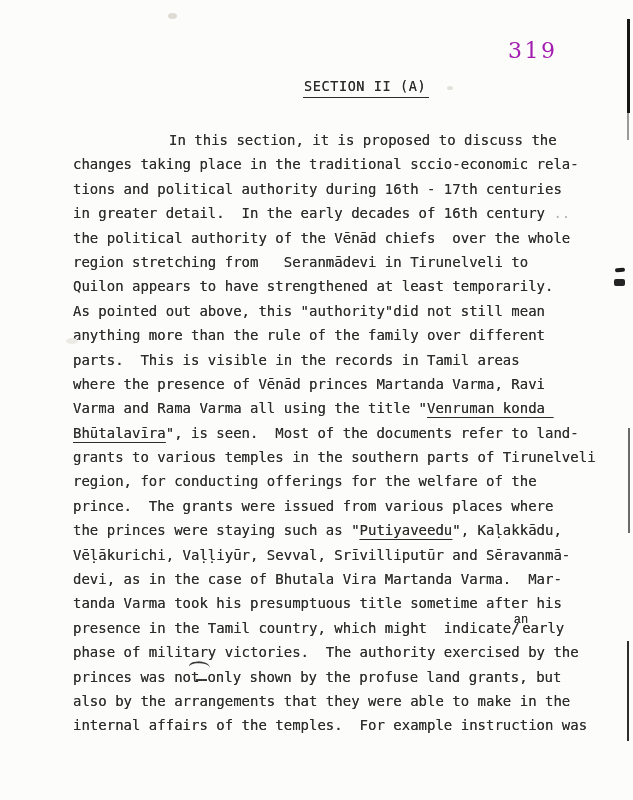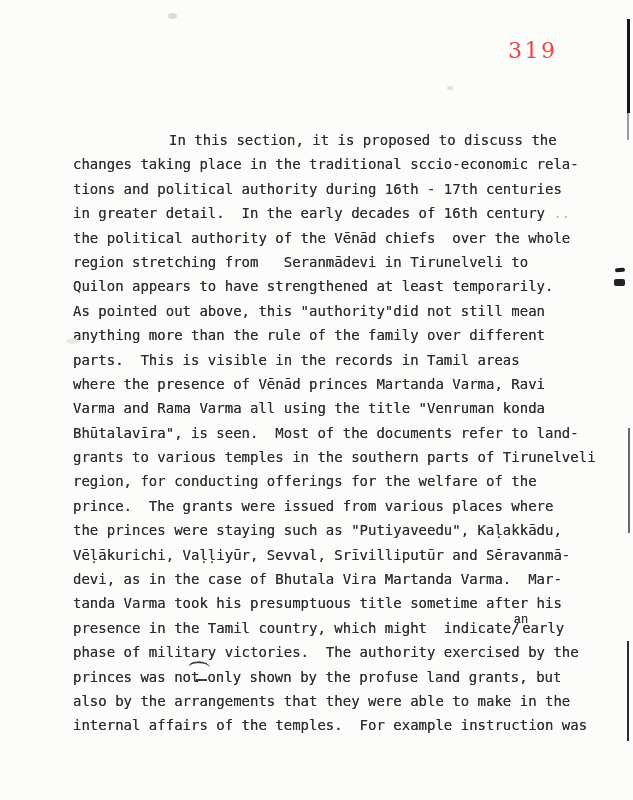--- a/index.html
+++ b/index.html
@@ -9,40 +9,41 @@
     font-family:"DejaVu Sans Mono","Liberation Mono",monospace;
   }
   .page {
     position:relative; width:633px; height:800px;
     background:#fcfcfa;
   }
   
   .folio {
     position:absolute; left:508px; top:38px;
     font-family:"DejaVu Serif","Liberation Serif",serif;
-    font-size:22px; letter-spacing:2.5px; color:#ef4444;
+    font-size:22px; letter-spacing:2.5px; color:#a21caf;
   }
   
   .heading {
     position:absolute; left:303px; top:78px;
     font-size:13.5px; letter-spacing:0.6px; color:#2a2a2a;
     padding:0 3px 3px 1px;
     border-bottom:1.7px solid #2c2c2c;
     text-shadow:0 0 0.4px rgba(40,40,40,0.8);
   }
   
   .body-text {
     position:absolute; left:73px; top:128px;
     font-size:14px; line-height:24.4px; color:#2d2d2d;
     white-space:pre;
     text-shadow:0 0 0.4px rgba(45,45,45,0.75);
   }
   .line { height:24.4px; }
   .indent { padding-left:96px; }
   .underlined {
+    text-decoration:underline;
     text-underline-offset:3.5px;
     text-decoration-thickness:1.3px;
   }
   .faint { color:#b3b3ac; text-shadow:none; }
   
   .ins {
     display:inline-block; transform:translateY(-10px);
     margin-left:-6px; margin-right:-6px; font-size:12px;font-family:Liberation Mono, monospace;
   }
   
@@ -70,20 +71,21 @@
   .speck-2 { left:447px; top:86px;  width:6px;   height:4px;   background:#e3e1da; border-radius:50%; }
   .speck-3 { left:66px;  top:338px; width:12px;  height:6px;   background:#eceae4; border-radius:50%; }
 </style>
 </head>
 <body>
 
 <div class="page">
 
   <div class="folio">319</div>
 
+  <div class="heading">SECTION II (A)</div>
 
   <div class="body-text"><div class="line indent"><span>In this section, it is proposed to discuss the</span></div><div class="line"><span>changes taking place in the traditional sccio-economic rela-</span></div><div class="line"><span>tions and political authority during 16th - 17th centuries</span></div><div class="line"><span>in greater detail.  In the early decades of 16th century</span><span class="faint"> ..</span></div><div class="line"><span>the political authority of the Vēnād chiefs  over the whole</span></div><div class="line"><span>region stretching from   Seranmādevi in Tirunelveli to</span></div><div class="line"><span>Quilon appears to have strengthened at least temporarily.</span></div><div class="line"><span>As pointed out above, this "authority"did not still mean</span></div><div class="line"><span>anything more than the rule of the family over different</span></div><div class="line"><span>parts.  This is visible in the records in Tamil areas</span></div><div class="line"><span>where the presence of Vēnād princes Martanda Varma, Ravi</span></div><div class="line"><span>Varma and Rama Varma all using the title "</span><span class="underlined">Venruman konda </span></div><div class="line"><span class="underlined">Bhūtalavīra</span><span>", is seen.  Most of the documents refer to land-</span></div><div class="line"><span>grants to various temples in the southern parts of Tirunelveli</span></div><div class="line"><span>region, for conducting offerings for the welfare of the</span></div><div class="line"><span>prince.  The grants were issued from various places where</span></div><div class="line"><span>the princes were staying such as "</span><span class="underlined">Putiyaveedu</span><span>", Kaḷakkādu,</span></div><div class="line"><span>Vēḷākurichi, Vaḷḷiyūr, Sevval, Srīvilliputūr and Sēravanmā-</span></div><div class="line"><span>devi, as in the case of Bhutala Vira Martanda Varma.  Mar-</span></div><div class="line"><span>tanda Varma took his presumptuous title sometime after his</span></div><div class="line"><span>presence in the Tamil country, which might  indicate/</span><span class="ins">an</span><span>early</span></div><div class="line"><span>phase of military victories.  The authority exercised by the</span></div><div class="line"><span>princes was not</span><span class="tie"></span><span>only shown by the profuse land grants, but</span></div><div class="line"><span>also by the arrangements that they were able to make in the</span></div><div class="line"><span>internal affairs of the temples.  For example instruction was</span></div></div>
 
   <div class="artifact edge-a"></div>
   <div class="artifact edge-a2"></div>
   <div class="artifact mark-b1"></div>
   <div class="artifact mark-b2"></div>
   <div class="artifact edge-c"></div>
   <div class="artifact edge-d"></div>
   <div class="artifact speck-1"></div>

